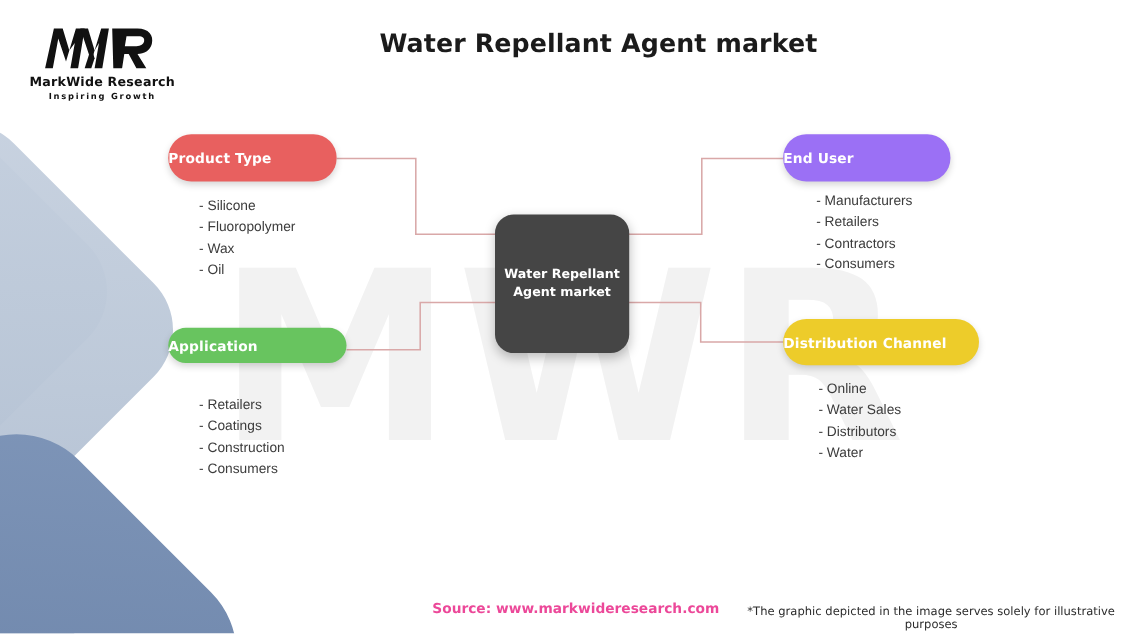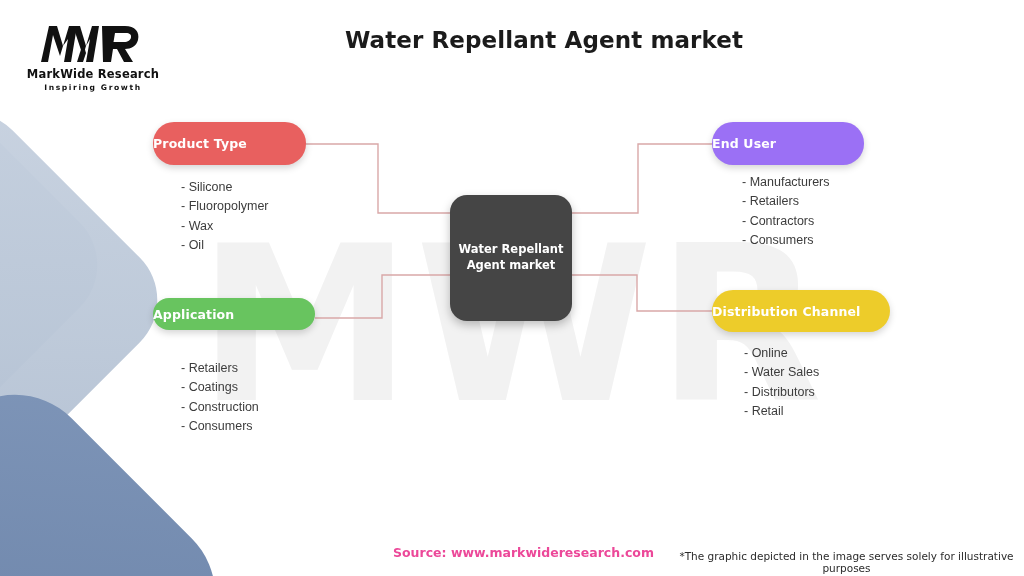--- a/index.html
+++ b/index.html
@@ -234,19 +234,19 @@
     <div>- Consumers</div>
   </div>
 
   <div class="node node-channel">
     <span>Distribution Channel</span>
   </div>
   <div class="items items-channel">
     <div>- Online</div>
     <div>- Water Sales</div>
     <div>- Distributors</div>
-    <div>- Retail</div>
+    <div>- Water</div>
   </div>
 
   <div class="source">Source: www.markwideresearch.com</div>
   <div class="disclaimer">*The graphic depicted in the image serves solely for illustrative purposes</div>
 
 </div>
 
 </body></html>

